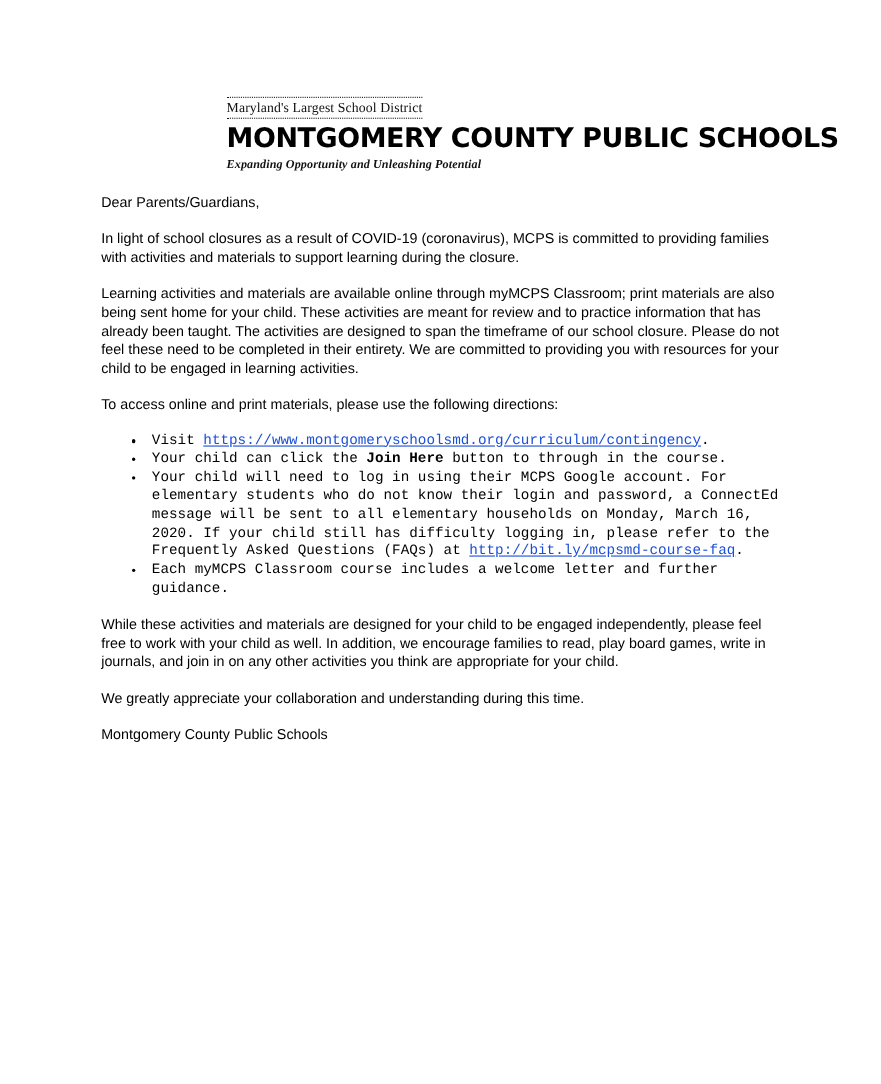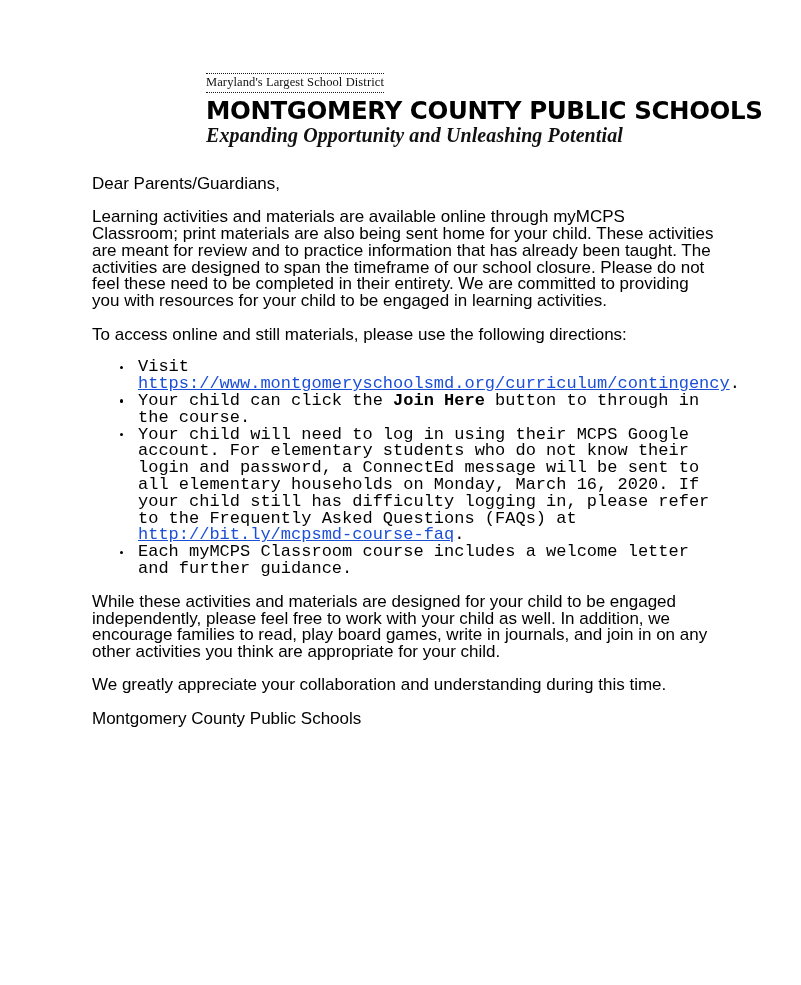--- a/index.html
+++ b/index.html
@@ -13,21 +13,21 @@
     font-family: "Liberation Sans", sans-serif;
     color: #000000;
     position: relative;
     overflow: hidden;
   }
 
   
   .letterhead {
     position: absolute;
     left: 206px;
-    top: 72px;
+    top: 88px;
     width: 420px;
   }
   .lh-tagline-top {
     display: inline-block;
     font-family: "Liberation Serif", serif;
     font-size: 12.5px;
     line-height: 15px;
     letter-spacing: 0.1px;
     color: #111;
     padding: 1.5px 0 1.5px 0;
@@ -42,35 +42,35 @@
     line-height: 28px;
     letter-spacing: -0.4px;
     color: #000;
     margin-top: 4px;
     white-space: nowrap;
   }
   .lh-sub {
     font-family: "Liberation Serif", serif;
     font-style: italic;
     font-weight: bold;
-    font-size: 20px;
+    font-size: 11px;
     line-height: 18px;
     letter-spacing: 0.1px;
     color: #111;
     margin-top: 1px;
     white-space: nowrap;
   }
 
   
   .letter-body {
     position: absolute;
     left: 92px;
     top: 176px;
     width: 622px;
-    font-size: 17px;
+    font-size: 13px;
     line-height: 16.8px;
     color: #000;
   }
   .para {
     margin: 0 0 16.5px 0;
     text-align: left;
   }
   .para.tight { margin-bottom: 16px; }
 
   ul.directions {
@@ -107,24 +107,25 @@
 <div class="letterhead">
   <div class="lh-tagline-top">Maryland's Largest School District</div>
   <div class="lh-title">MONTGOMERY COUNTY PUBLIC SCHOOLS</div>
   <div class="lh-sub">Expanding Opportunity and Unleashing Potential</div>
 </div>
 
 <div class="letter-body">
 
   <p class="para">Dear Parents/Guardians,</p>
 
+  <p class="para">In light of school closures as a result of COVID-19 (coronavirus), MCPS is committed to providing families with activities and materials to support learning during the closure.</p>
 
   <p class="para">Learning activities and materials are available online through myMCPS Classroom;  print materials are also being sent home for your child. These activities are meant for review and to practice information that has already been taught. The activities are designed to span the timeframe of our school closure. Please do not feel these need to be completed in their entirety. We are committed to providing you with resources for your child to be engaged in learning activities.</p>
 
-  <p class="para tight">To access online and still materials, please use the following directions:</p>
+  <p class="para tight">To access online and print materials, please use the following directions:</p>
 
   <ul class="directions">
 
     <li>
       <span class="bullet-dot"></span>
       <span>Visit </span><a class="doclink" href="#">https://www.montgomeryschoolsmd.org/curriculum/contingency</a><span>.</span>
     </li>
 
 
     <li>

